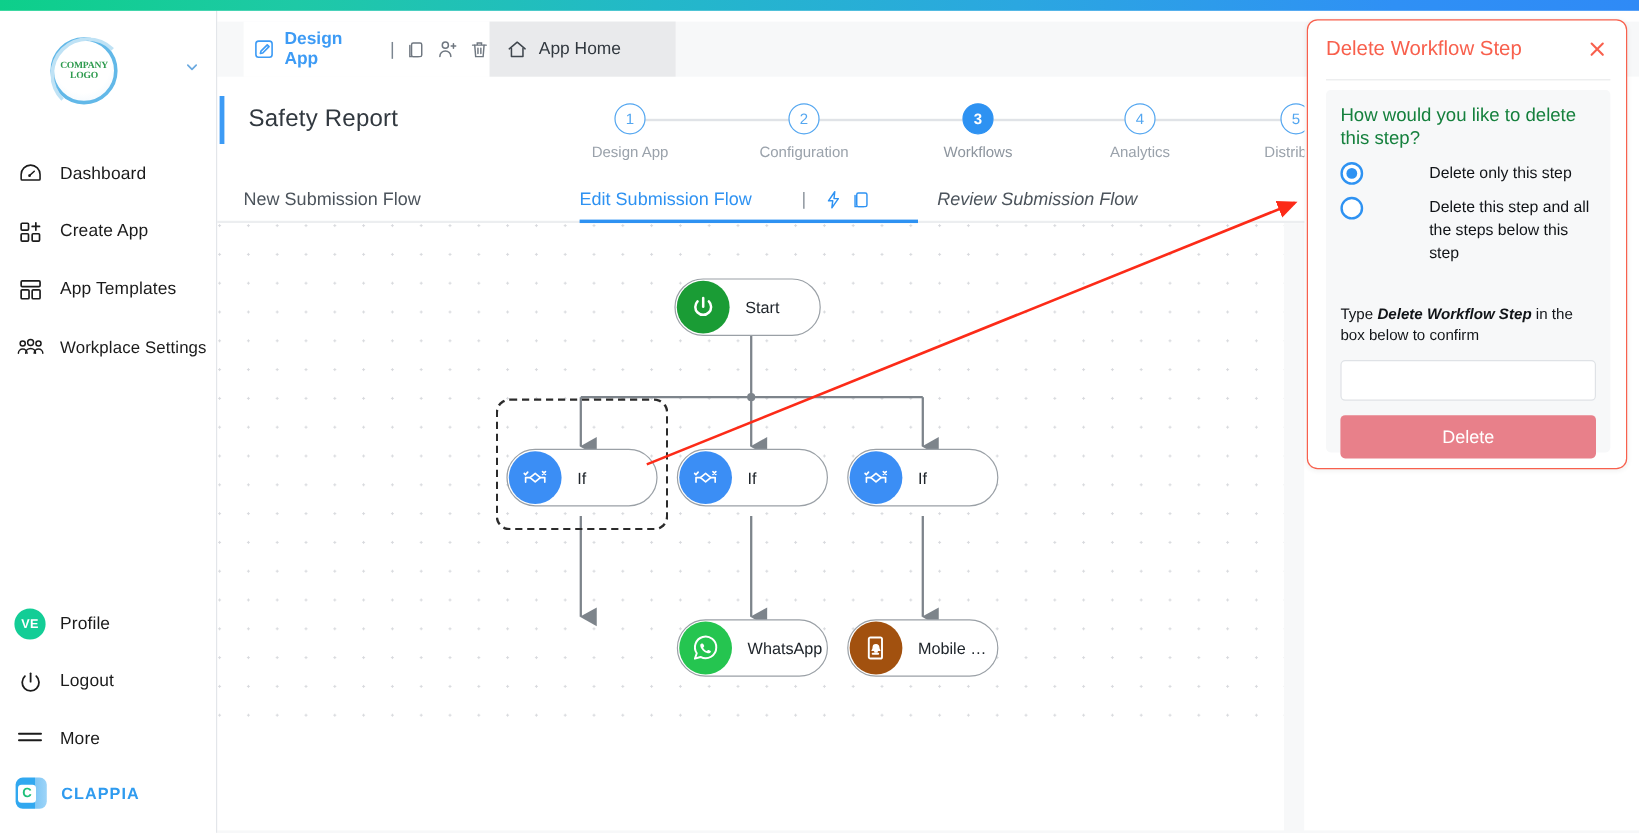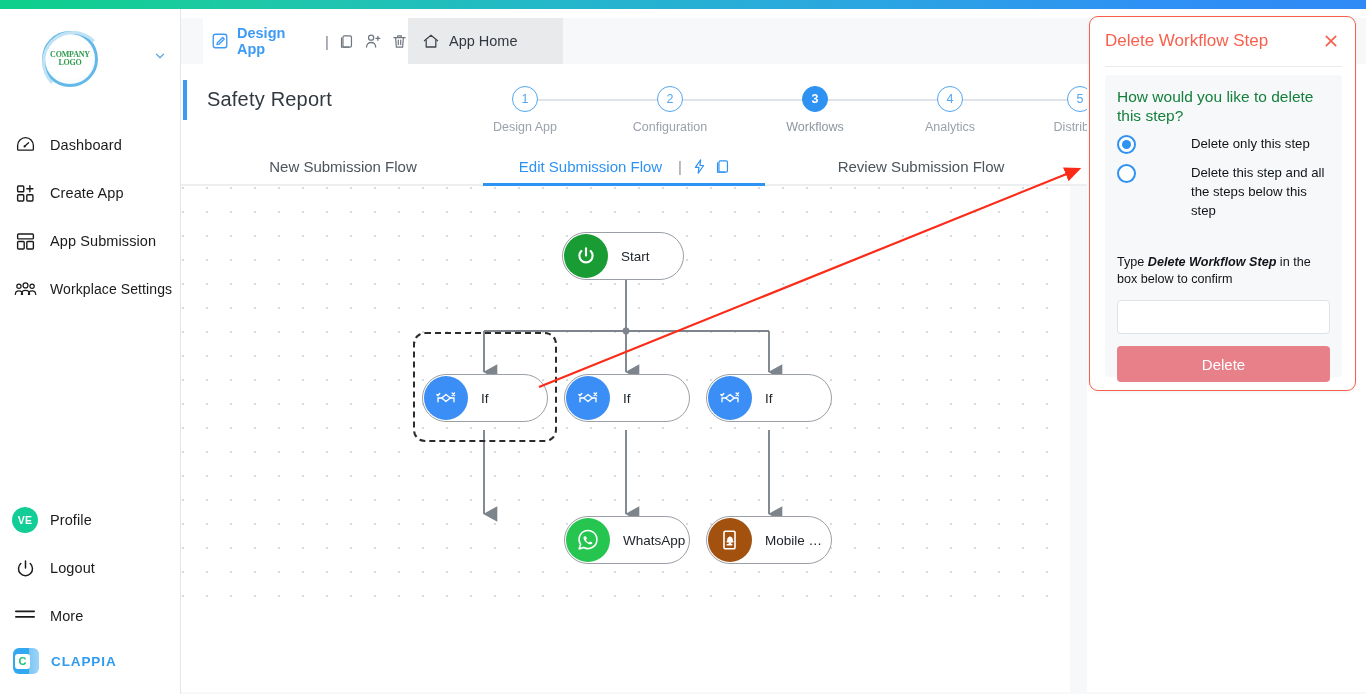--- a/index.html
+++ b/index.html
@@ -133,21 +133,21 @@
   }
   .step.active .bub { background:#2e92f2; border-color:#2e92f2; color:#fff; font-weight:700; }
   .step .cap { margin-top:8px; font-size:12.5px; color:#9aa2ab; }
   .step.active .cap { color:#8d959e; }
   .step-line { position:absolute; top:13px; height:1.5px; background:#e0e3e7; }
 
   
   #tabs { position:absolute; left:0; top:130px; width:1185px; height:38px; background:#ffffff; }
   .tab {
     position:absolute; top:0; height:36px; display:flex; align-items:center;
-    font-size:15px; color:#4c545c; cursor:pointer; justify-content:center;
+    font-size:15px; color:#4c545c; cursor:pointer; justify-content:flex-start;
   }
   .tab.active { color:#2e92f2; }
   #tab-underline { position:absolute; left:302px; top:35px; width:282px; height:3px; background:#2e92f2; }
   #tabs-baseline { position:absolute; left:0; top:36px; width:1185px; height:1.5px; background:#eceef0; }
   .tab-extra-ico { color:#2e92f2; display:flex; cursor:pointer; }
 
   
   #canvas {
     position:absolute; left:0; top:168px; width:889px; height:412px;
     background-color:#ffffff;
@@ -260,21 +260,21 @@
   </div>
 
   <div class="nav-item" style="top:210px;">
     <span class="nav-ico">
       <svg width="21" height="21" viewBox="0 0 24 24" fill="none" stroke="currentColor" stroke-width="1.6">
         <rect x="3" y="3.5" width="18" height="5.5" rx="1"></rect>
         <rect x="3" y="12" width="7.5" height="8.5" rx="1"></rect>
         <rect x="13.5" y="12" width="7.5" height="8.5" rx="1"></rect>
       </svg>
     </span>
-    <span class="nav-label">App Submission</span>
+    <span class="nav-label">App Templates</span>
   </div>
 
   <div class="nav-item" style="top:258px;">
     <span class="nav-ico">
       <svg width="23" height="21" viewBox="0 0 28 24" fill="none" stroke="currentColor" stroke-width="1.5">
         <circle cx="6" cy="8" r="2.6"></circle>
           <path d="M1.6 18c0-2.6 2-4.4 4.4-4.4s4.4 1.8 4.4 4.4" stroke-linecap="round"></path>
         <circle cx="14" cy="7" r="3"></circle>
           <path d="M9 18c0-2.9 2.2-5 5-5s5 2.1 5 5" stroke-linecap="round"></path>
         <circle cx="22" cy="8" r="2.6"></circle>
@@ -419,21 +419,21 @@
       </span>
     </div>
     <div class="tab" style="left:528px; width:26px;">
       <span class="tab-extra-ico">
         <svg width="17" height="17" viewBox="0 0 24 24" fill="none" stroke="currentColor" stroke-width="1.7">
           <rect x="7" y="4" width="12" height="16" rx="2"></rect>
             <path d="M5 7v13h10" stroke-linecap="round"></path>
         </svg>
       </span>
     </div>
-    <div class="tab" style="left:600px; width:280px;">
+    <div class="tab" style="left:600px; width:280px;font-style:italic;">
       <span>Review Submission Flow</span>
     </div>
     <div id="tabs-baseline"></div>
     <div id="tab-underline"></div>
   </div>
 
   <div id="canvas">
 
     <svg width="889" height="517" style="position:absolute;left:0;top:0;">
       <defs>

